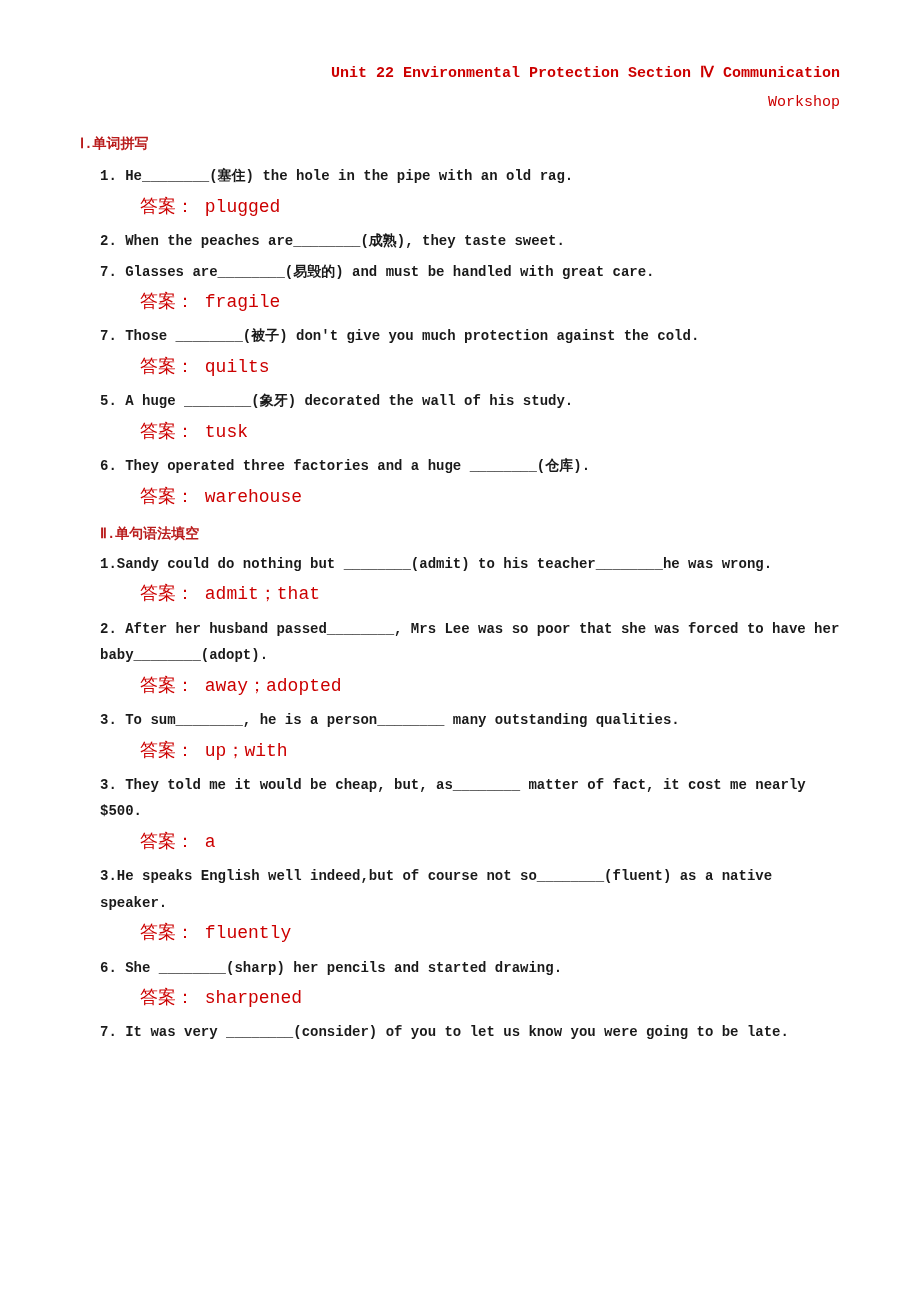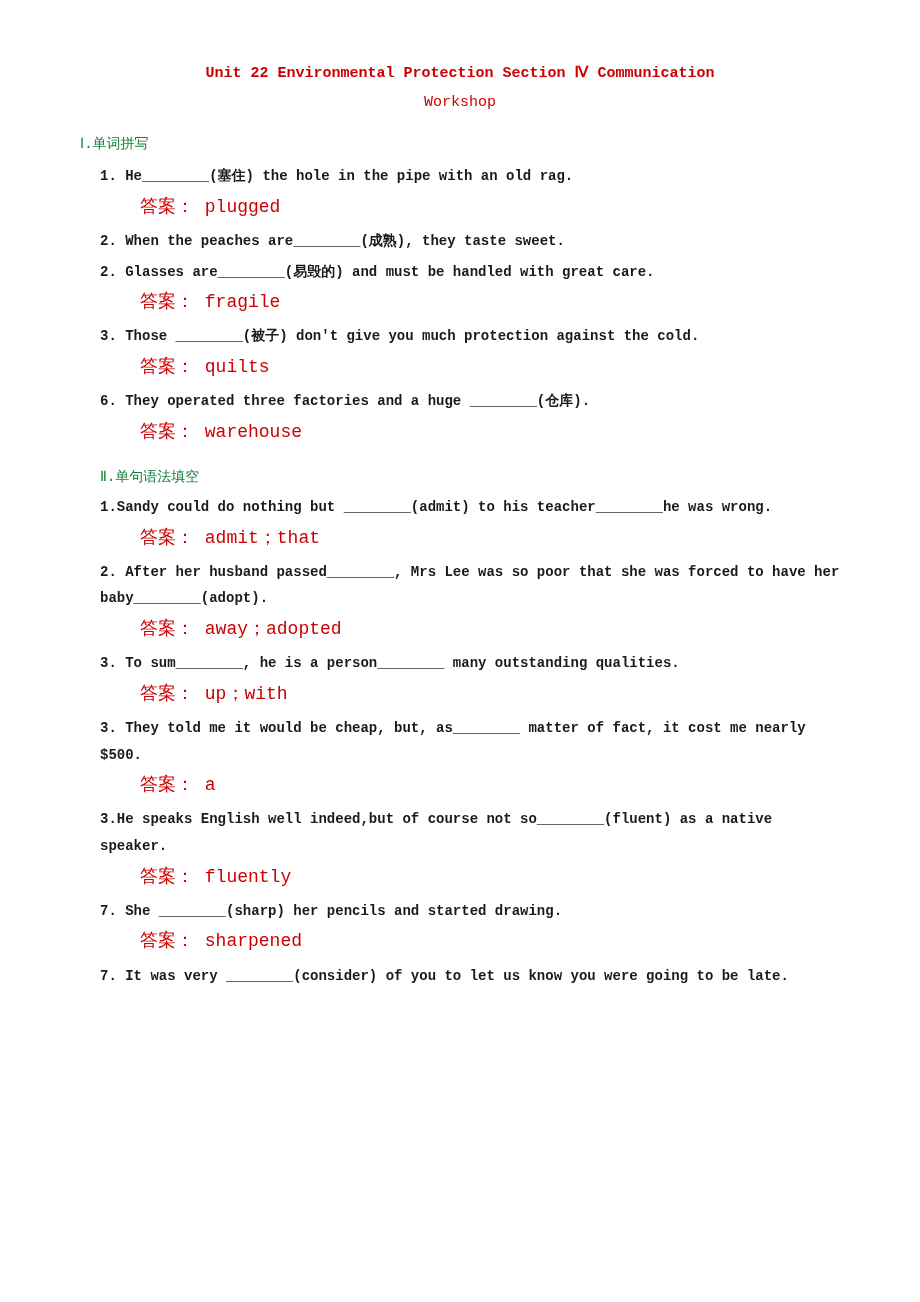--- a/index.html
+++ b/index.html
@@ -11,45 +11,46 @@
       background: #ffffff;
       font-family: "Courier New", Courier, monospace;
       font-size: 14px;
       color: #1a1a1a;
       width: 920px;
       min-height: 1302px;
       padding: 60px 80px 60px 80px;
       line-height: 1.8;
     }
     .page-title {
-      text-align: center;
+      text-align: right;
       margin-bottom: 4px;
     }
     .title-line1 {
       color: #cc0000;
       font-weight: bold;
       font-size: 15px;
       font-family: "Courier New", Courier, monospace;
       display: block;
       margin-bottom: 2px;
     }
     .title-line2 {
       color: #cc0000;
       font-weight: normal;
       font-size: 15px;
       font-family: "Courier New", Courier, monospace;
       display: block;
       margin-bottom: 16px;
     }
     .section-header {
       font-size: 14px;
-      color: #15803d;
+      color: #b91c1c;
       margin-top: 10px;
       margin-bottom: 6px;
       font-family: "Courier New", Courier, monospace;
+      font-weight: bold;
     }
     .question-block {
       margin-bottom: 4px;
       margin-left: 20px;
     }
     .question-text {
       font-family: "Courier New", Courier, monospace;
       font-size: 14px;
       color: #1a1a1a;
       line-height: 1.9;
@@ -58,21 +59,21 @@
     .answer-line {
       color: #cc0000;
       font-family: "Courier New", Courier, monospace;
       font-size: 18px;
       margin-left: 40px;
       margin-bottom: 4px;
       line-height: 1.9;
     }
     .section2-header {
       margin-left: 20px;
-      margin-top: 16px;
+      margin-top: 8px;
       margin-bottom: 4px;
     }
   </style>
 </head>
 <body>
 
 <div class="page-title">
   <span class="title-line1">Unit 22 Environmental Protection Section Ⅳ Communication</span>
   <span class="title-line2">Workshop</span>
 </div>
@@ -83,29 +84,33 @@
   <div class="question-block">
     <div class="question-text">1. He________(塞住) the hole in the pipe with an old rag.</div>
     <div class="answer-line">答案：   plugged</div>
   </div>
 
   <div class="question-block">
     <div class="question-text">2. When the peaches are________(成熟), they taste sweet.</div>
   </div>
 
   <div class="question-block">
-    <div class="question-text">2. Glasses are________(易毁的) and must be handled  with great care.</div>
+    <div class="question-text">7. Glasses are________(易毁的) and must be handled  with great care.</div>
     <div class="answer-line">答案：   fragile</div>
   </div>
 
   <div class="question-block">
-    <div class="question-text">3. Those ________(被子) don't give you much protection    against the cold.</div>
+    <div class="question-text">7. Those ________(被子) don't give you much protection    against the cold.</div>
     <div class="answer-line">答案：   quilts</div>
   </div>
 
+  <div class="question-block">
+    <div class="question-text">5. A huge ________(象牙) decorated the wall of his study.</div>
+    <div class="answer-line">答案：   tusk</div>
+  </div>
 
   <div class="question-block">
     <div class="question-text">6. They operated three factories and a huge ________(仓库).</div>
     <div class="answer-line">答案：   warehouse</div>
   </div>
 </div>
 
 <div>
   <div class="section-header section2-header">Ⅱ.单句语法填空</div>
 
@@ -128,20 +133,20 @@
     <div class="question-text">3. They told me it would be cheap, but, as________ matter of fact, it cost me nearly $500.</div>
     <div class="answer-line">答案：   a</div>
   </div>
 
   <div class="question-block">
     <div class="question-text">3.He speaks English well indeed,but of course not so________(fluent) as a native speaker.</div>
     <div class="answer-line">答案：   fluently</div>
   </div>
 
   <div class="question-block">
-    <div class="question-text">7. She  ________(sharp) her pencils and started drawing.</div>
+    <div class="question-text">6. She  ________(sharp) her pencils and started drawing.</div>
     <div class="answer-line">答案：   sharpened</div>
   </div>
 
   <div class="question-block">
     <div class="question-text">7. It was very  ________(consider) of you to let us know  you were going to be late.</div>
   </div>
 </div>
 
 </body></html>

